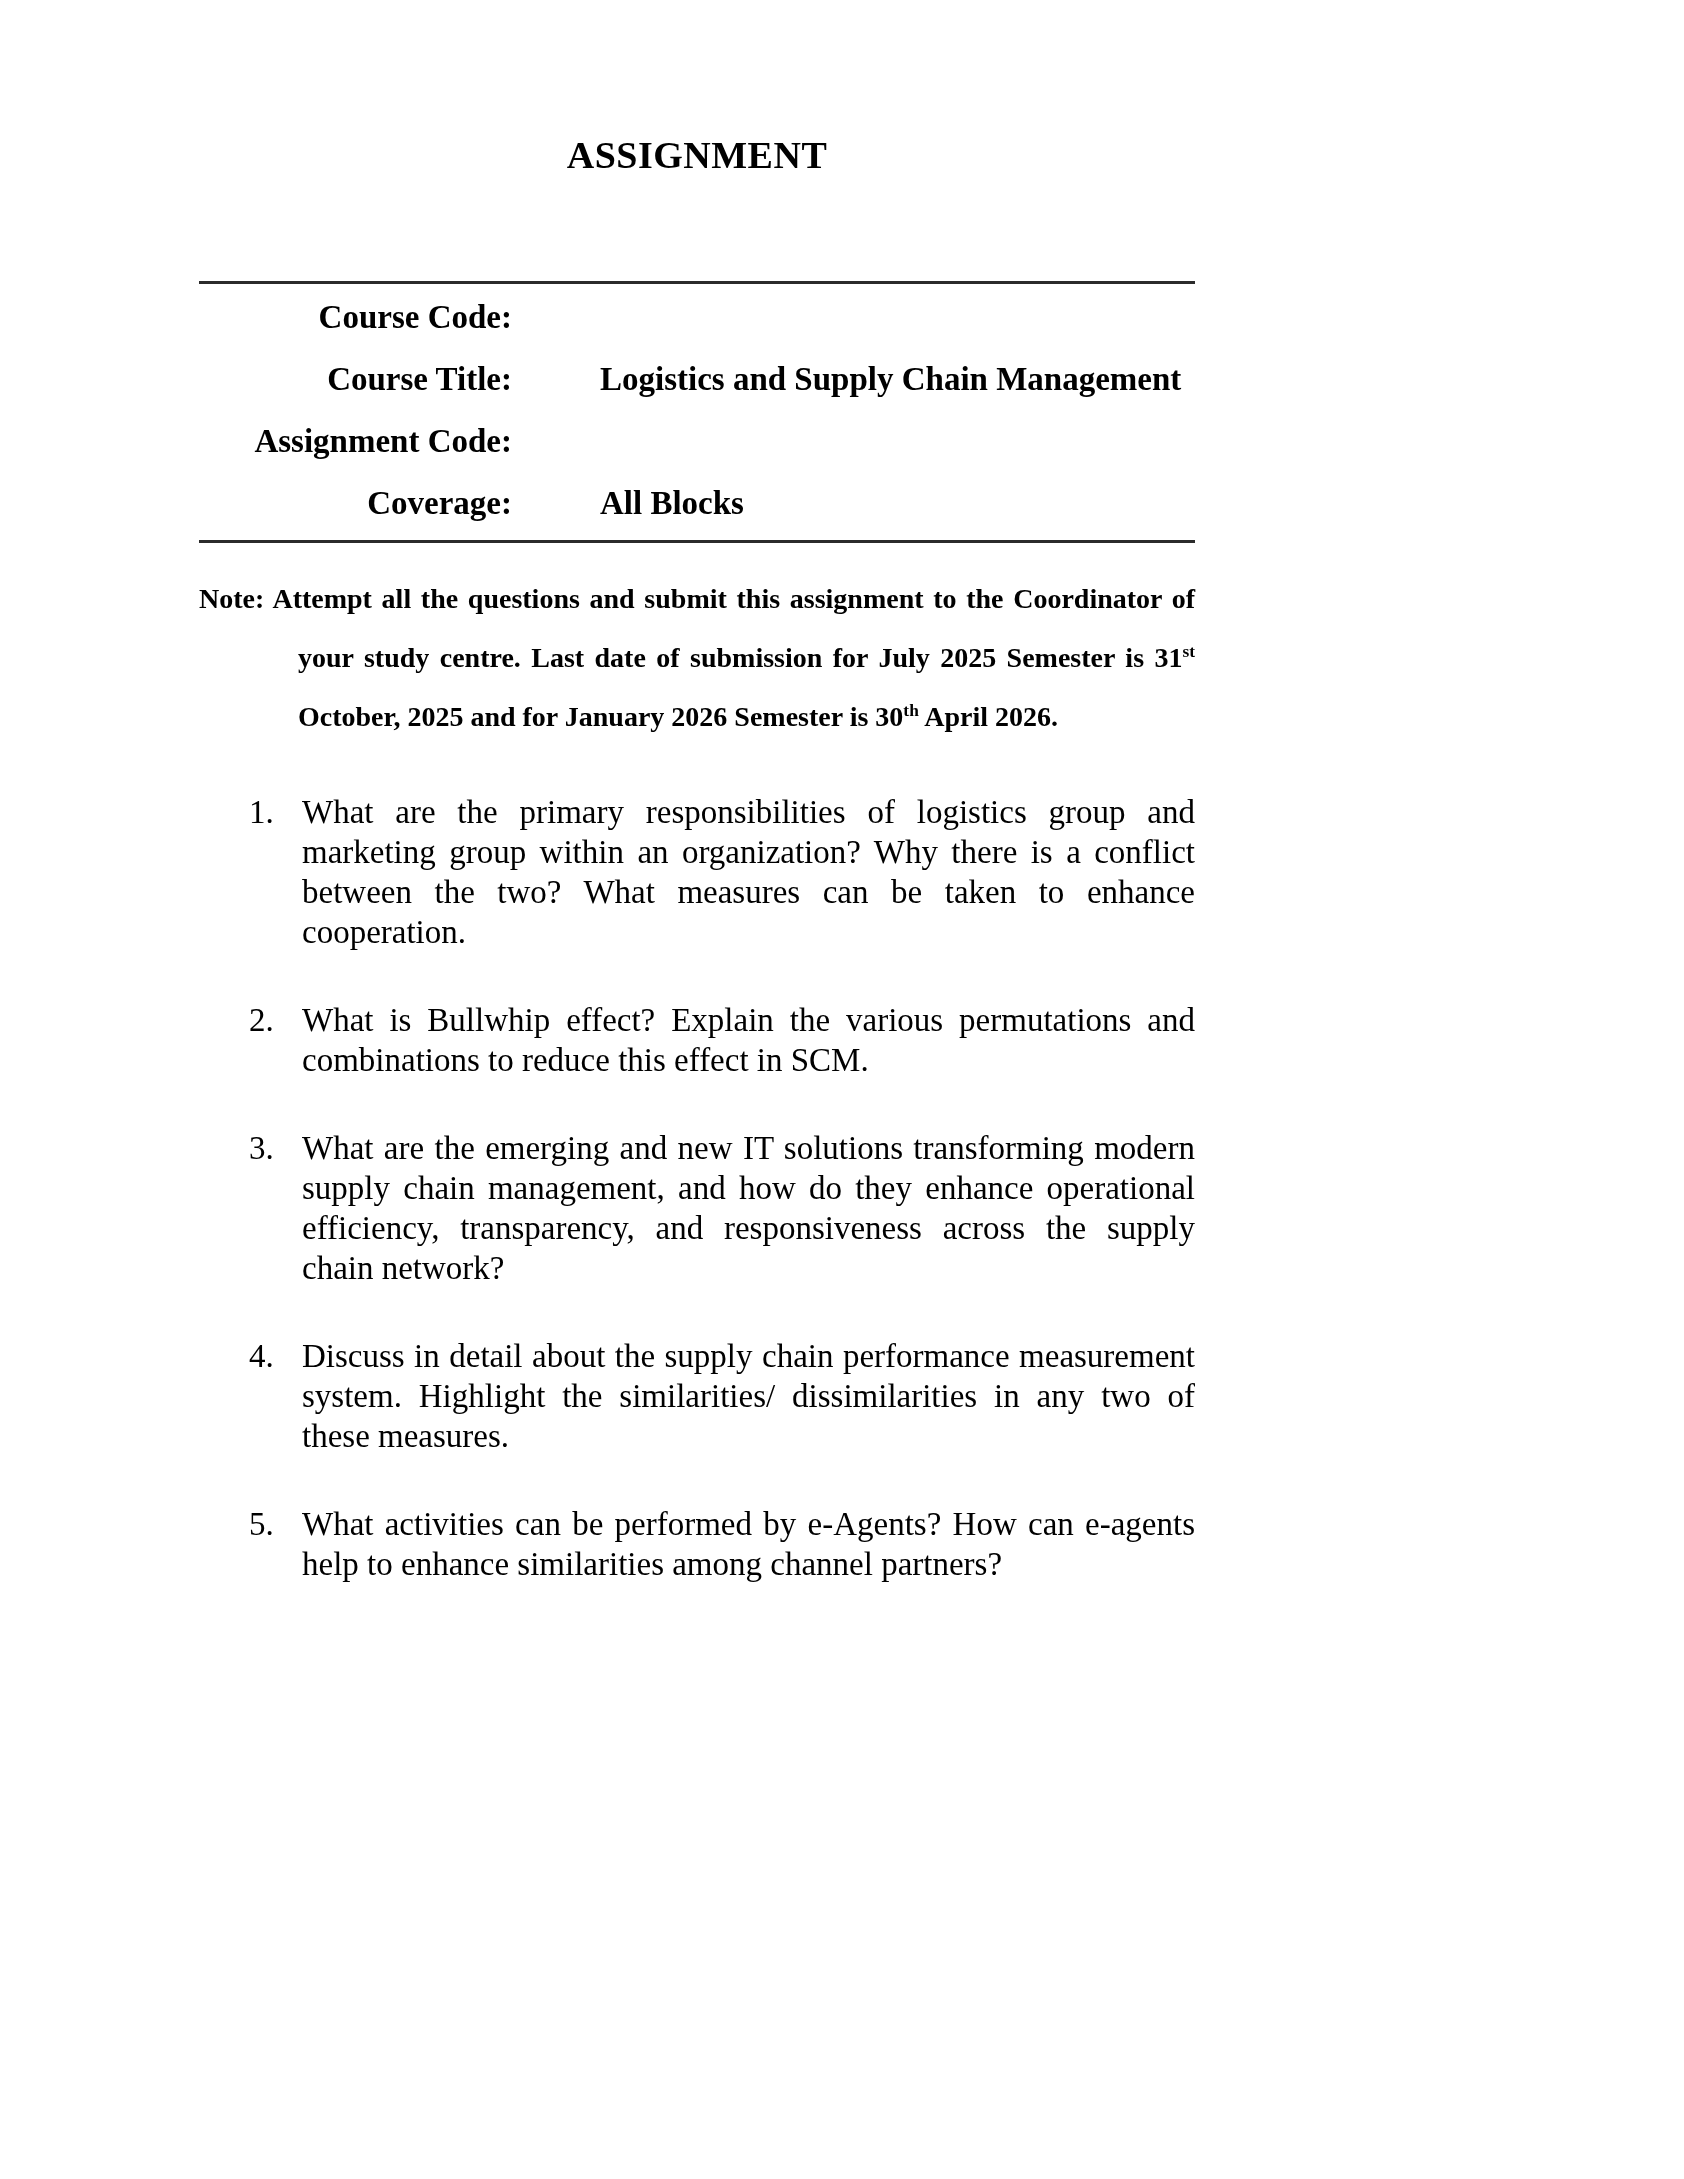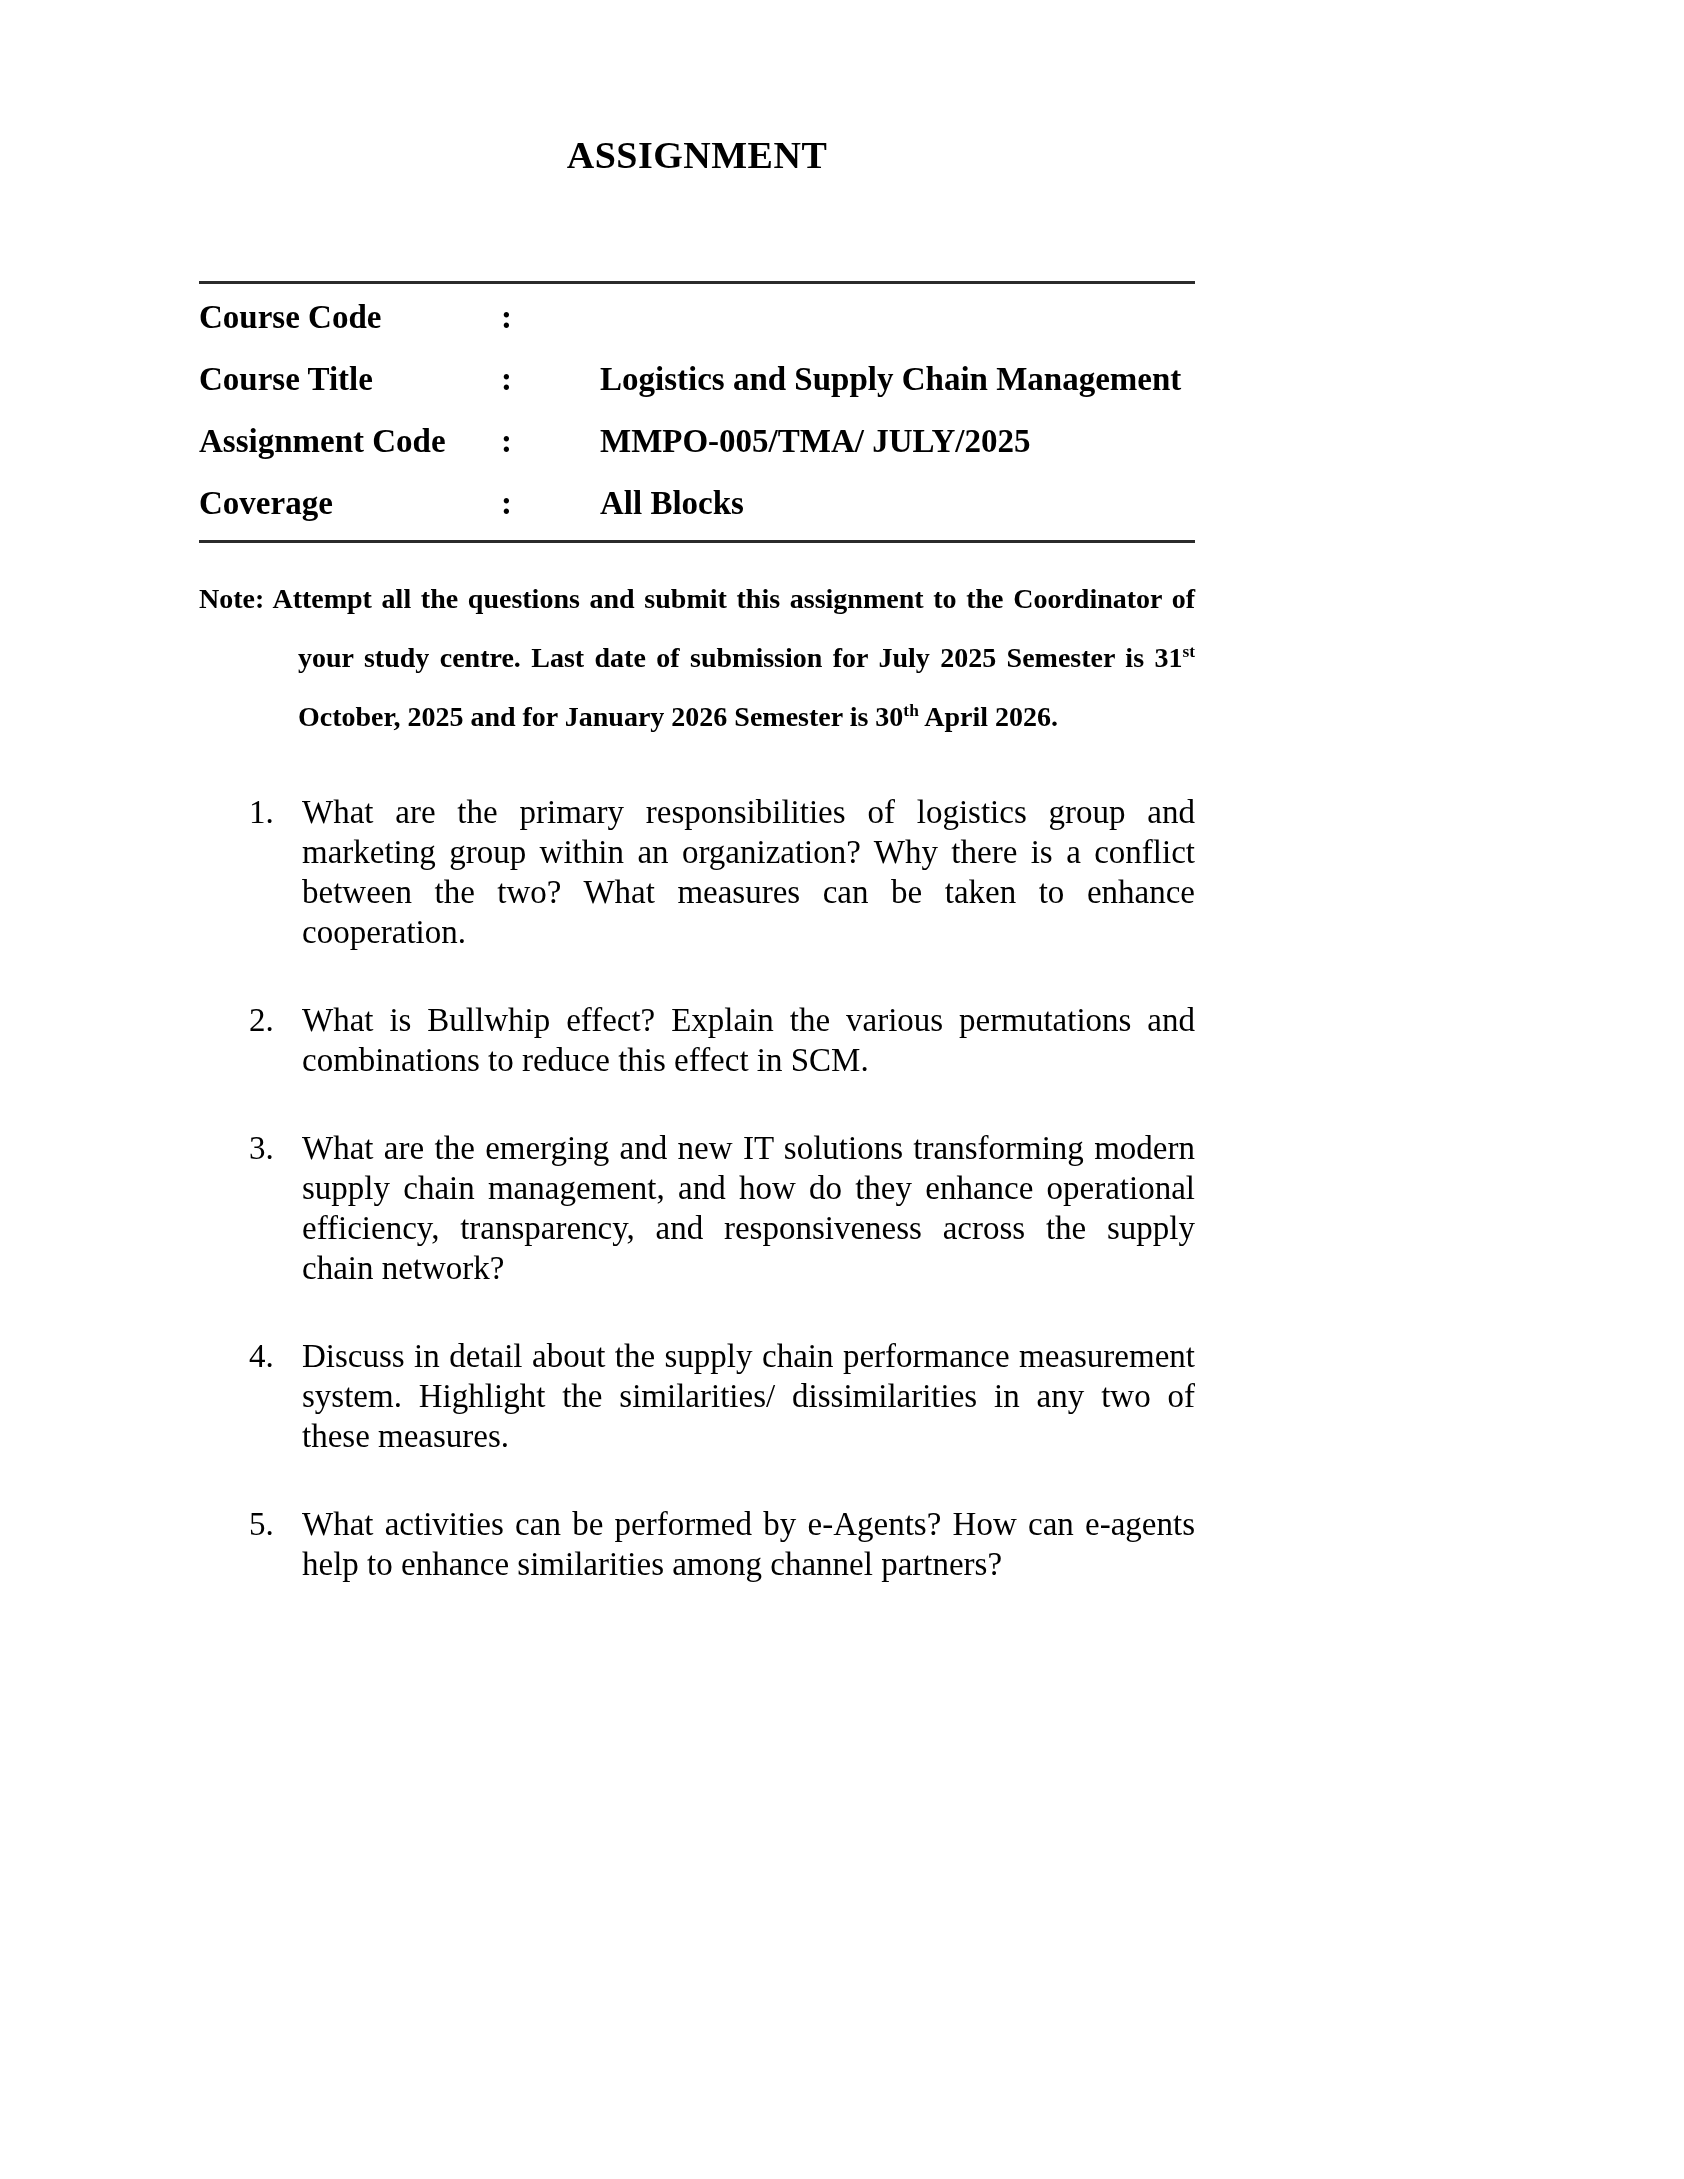--- a/index.html
+++ b/index.html
@@ -30,21 +30,21 @@
     border-bottom: 3px solid #2b2b2b;
     padding: 2px 0 6px 0;
   }
   .meta-row {
     display: flex;
     font-weight: bold;
     font-size: 33px;
     line-height: 40px;
     padding: 11px 0;
   }
-  .meta-label { width: 302px; flex: none; }
+  .meta-label { width: 302px; flex: none; text-align: right; }
   .meta-sep   { width: 99px; flex: none; }
   .meta-value { flex: 1; }
   .note {
     margin-top: 26px;
     font-weight: bold;
     font-size: 28px;
     line-height: 59px;
     text-align: justify;
     padding-left: 99px;
     text-indent: -99px;
@@ -89,21 +89,20 @@
 
     <div class="meta-row">
       <span class="meta-label">Course Title</span>
       <span class="meta-sep">:</span>
       <span class="meta-value">Logistics and Supply Chain Management</span>
     </div>
 
     <div class="meta-row">
       <span class="meta-label">Assignment Code</span>
       <span class="meta-sep">:</span>
-      <span class="meta-value">MMPO-005/TMA/ JULY/2025</span>
     </div>
 
     <div class="meta-row">
       <span class="meta-label">Coverage</span>
       <span class="meta-sep">:</span>
       <span class="meta-value">All Blocks</span>
     </div>
 
   </div>
 

